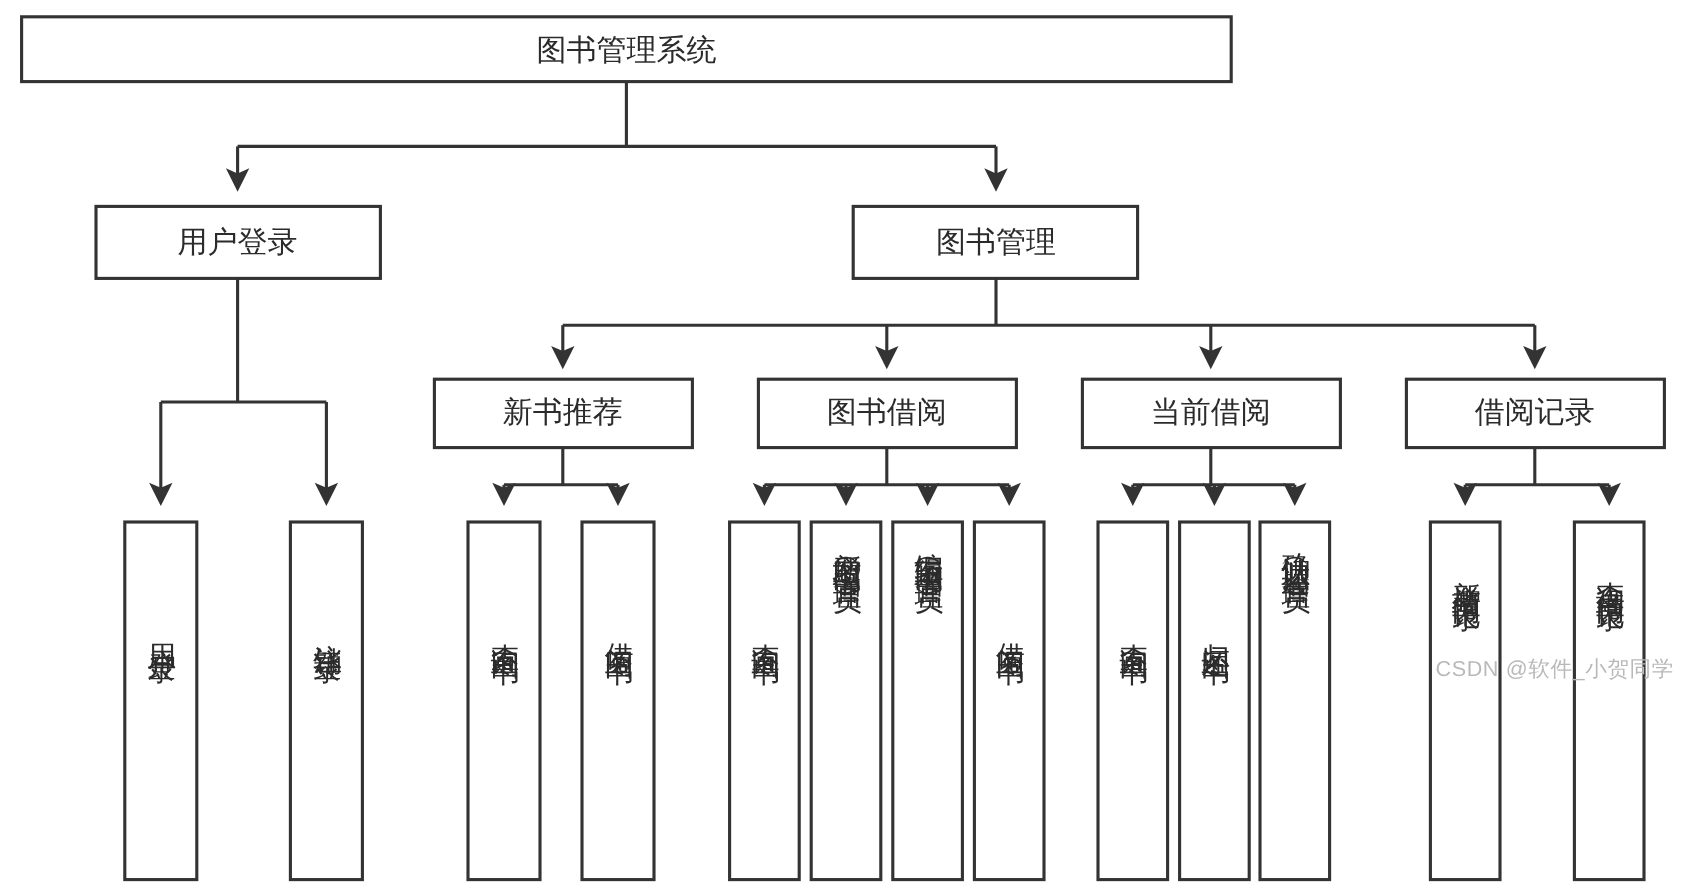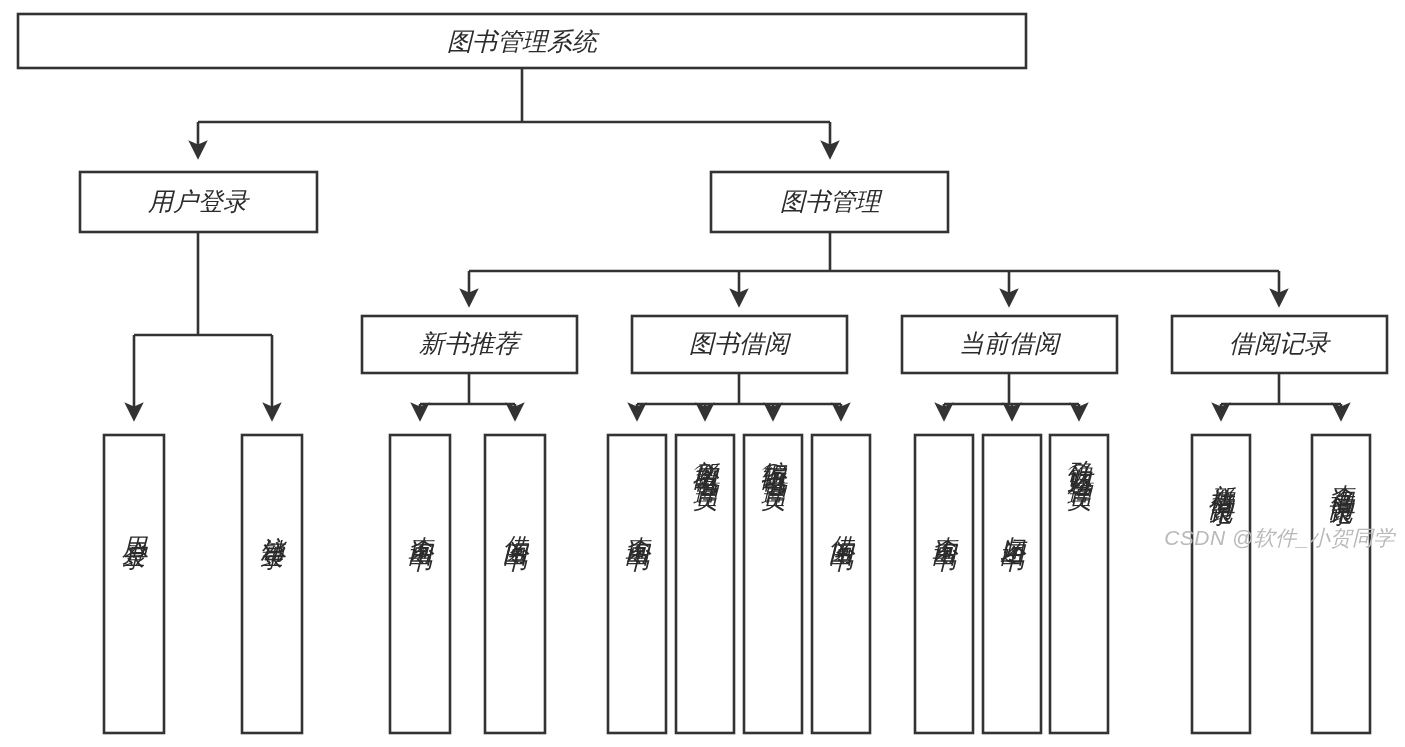--- a/index.html
+++ b/index.html
@@ -12,21 +12,20 @@
     height: 747px;
     font-family: "Liberation Sans", "DejaVu Sans", sans-serif;
     overflow: hidden;
     position: relative;
   }
   #diagram-root {
     position: absolute;
     left: 0; top: 0;
     width: 1405px;
     height: 573px;
-    font-style: italic;
   }
   svg.flow { display: block; }
   .node-rect {
     fill: #ffffff;
     stroke: #333333;
     stroke-width: 2.6;
   }
   .node-label {
     fill: #2b2b2b;
     font-family: "Liberation Sans", "DejaVu Sans", sans-serif;
@@ -54,23 +53,23 @@
   .connector {
     stroke: #333333;
     stroke-width: 2.6;
     fill: none;
     stroke-linecap: butt;
   }
   .arrow-head { fill: #333333; }
   .watermark {
     position: absolute;
     right: 10px;
-    bottom: 21px;
-    font-family: "Liberation Sans", "DejaVu Sans", sans-serif;
-    font-size: 21px;
+    bottom: 4px;
+    font-family: "Liberation Sans", "DejaVu Sans", sans-serif;
+    font-size: 18px;
     color: #b9b9b9;
     white-space: nowrap;
     letter-spacing: 0.5px;
   }
 </style>
 </head>
 <body>
 
 <div id="diagram-root">
 

